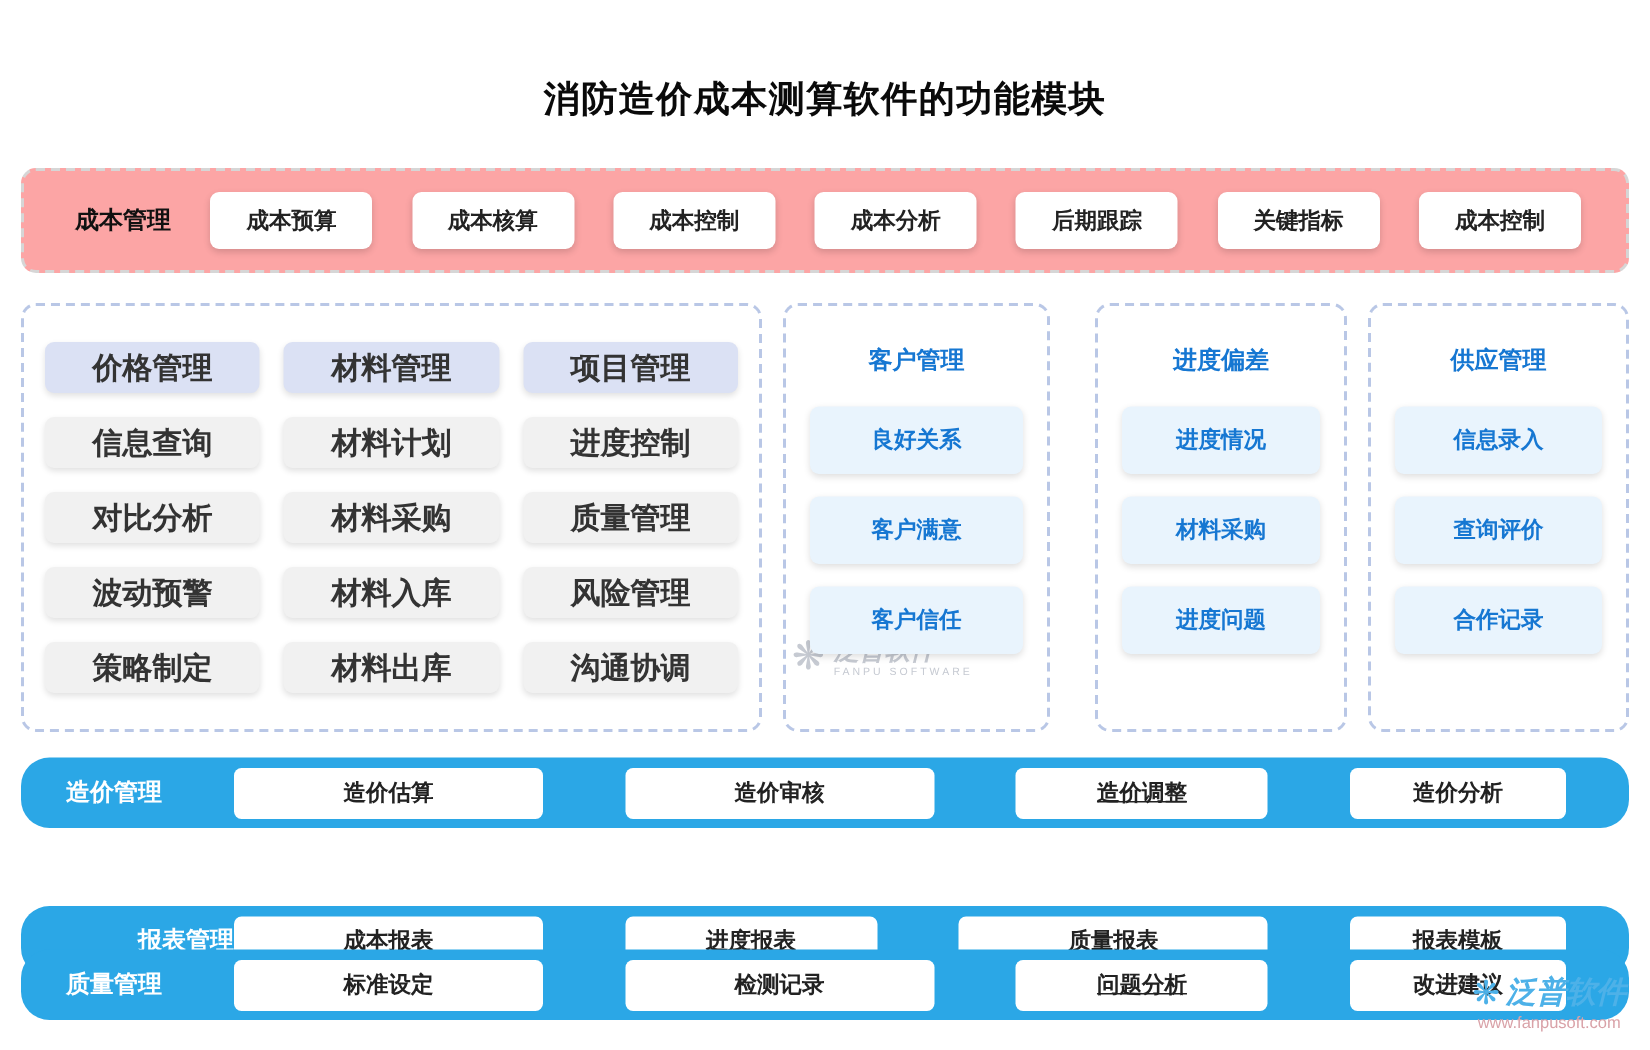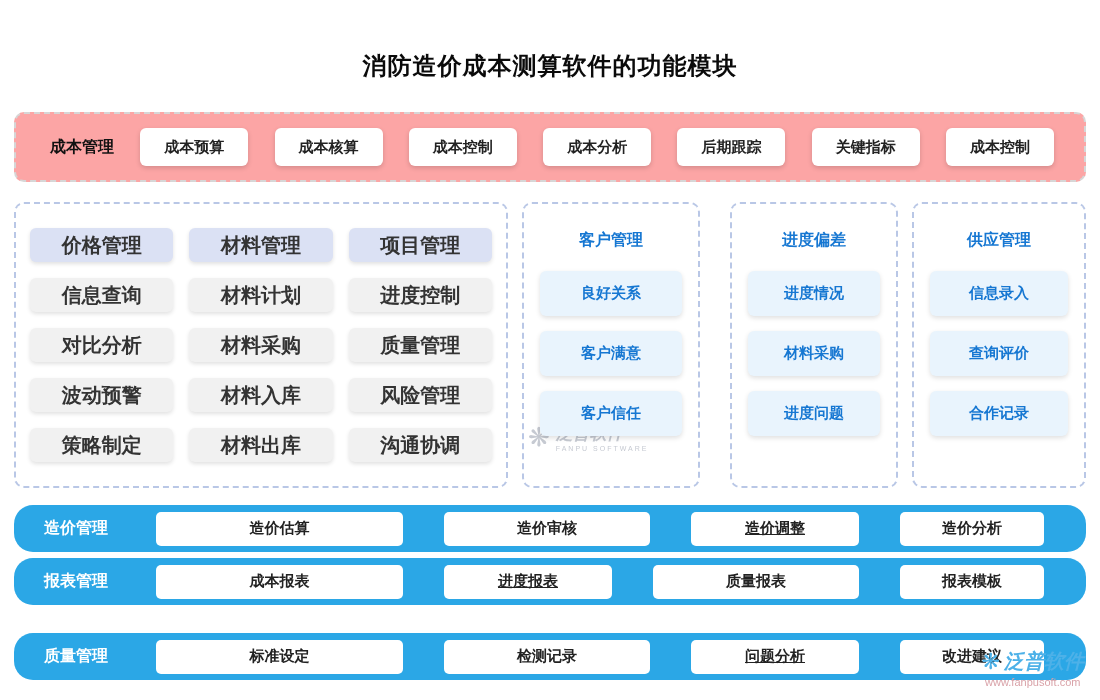--- a/index.html
+++ b/index.html
@@ -42,27 +42,27 @@
   .btn-blue { width:100%; height:45px; background:#e9f4fd; color:#1677d2;
               font-weight:bold; font-size:15px; border-radius:6px;
               box-shadow:0 2px 5px rgba(0,0,0,0.13);
               display:flex; align-items:center; justify-content:center;
               margin-bottom:15px; position:relative; z-index:2; }
 
   
   .bar { position:absolute; left:14px; width:1072px; height:47px;
          background:#2ba7e6; border-radius:19px;
          display:flex; align-items:center; padding:0 42px 0 30px; }
-  .bar1 { top:505px; } .bar2 { top:558px; } .bar3 { top:633px; }
+  .bar1 { top:505px; } .bar2 { top:604px;text-align:right; } .bar3 { top:633px; }
   .bar-label { color:#ffffff; font-weight:bold; font-size:16px; width:112px; flex:none; }
   .bar-btns { flex:1; display:flex; justify-content:space-between; align-items:center; }
   .bar-btn { background:#ffffff; border-radius:5px; height:34px;
              display:flex; align-items:center; justify-content:center;
              font-weight:bold; font-size:15px; color:#222; }
-  .w1 { width:247px; } .w2 { width:206px; } .w3 { width:168px;text-decoration:underline; } .w4 { width:144px; }
+  .w1 { width:206px; } .w2 { width:206px; } .w3 { width:168px;text-decoration:underline; } .w4 { width:144px; }
 
   
   .wm-center { position:absolute; left:528px; top:422px; display:flex;
                align-items:center; gap:6px; color:#c6cad2; z-index:1; }
   .wm-center .wm-icon { font-size:26px; line-height:1; color:#c6cad2; }
   .wm-center .wm-brand { font-size:17px; font-weight:bold; font-style:italic; }
   .wm-center .wm-sub { font-size:7px; letter-spacing:2px; }
 
   .wm-corner { position:absolute; right:16px; bottom:12px; text-align:center; z-index:3; }
   .wm-corner .wm-row { display:flex; align-items:center; justify-content:center; gap:4px;

